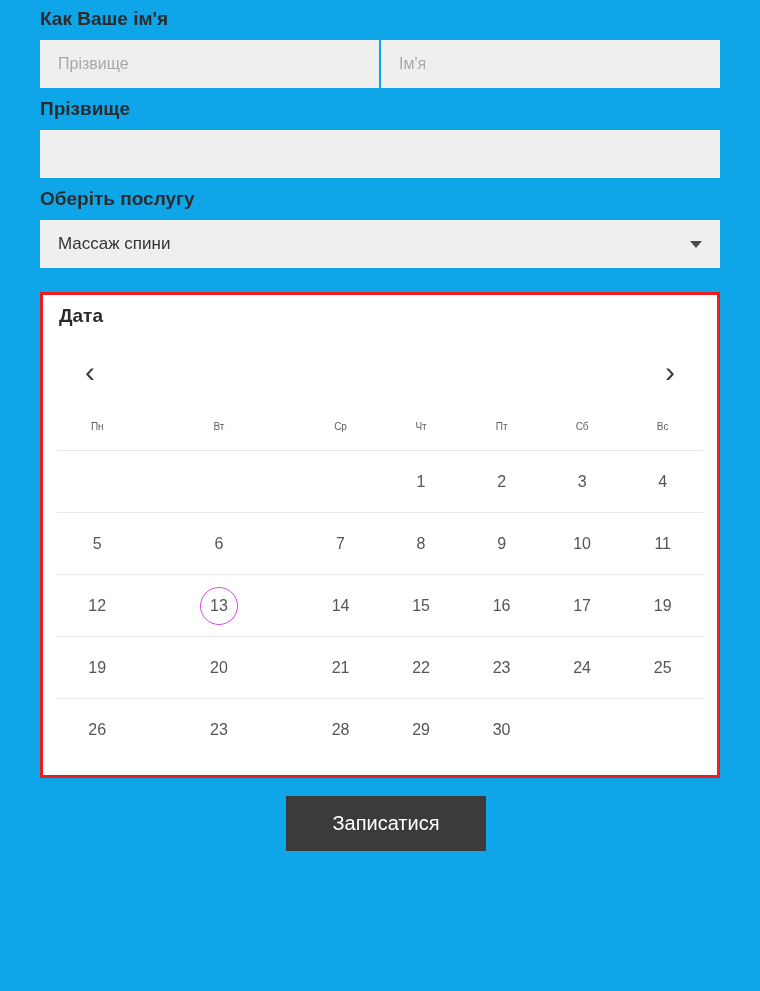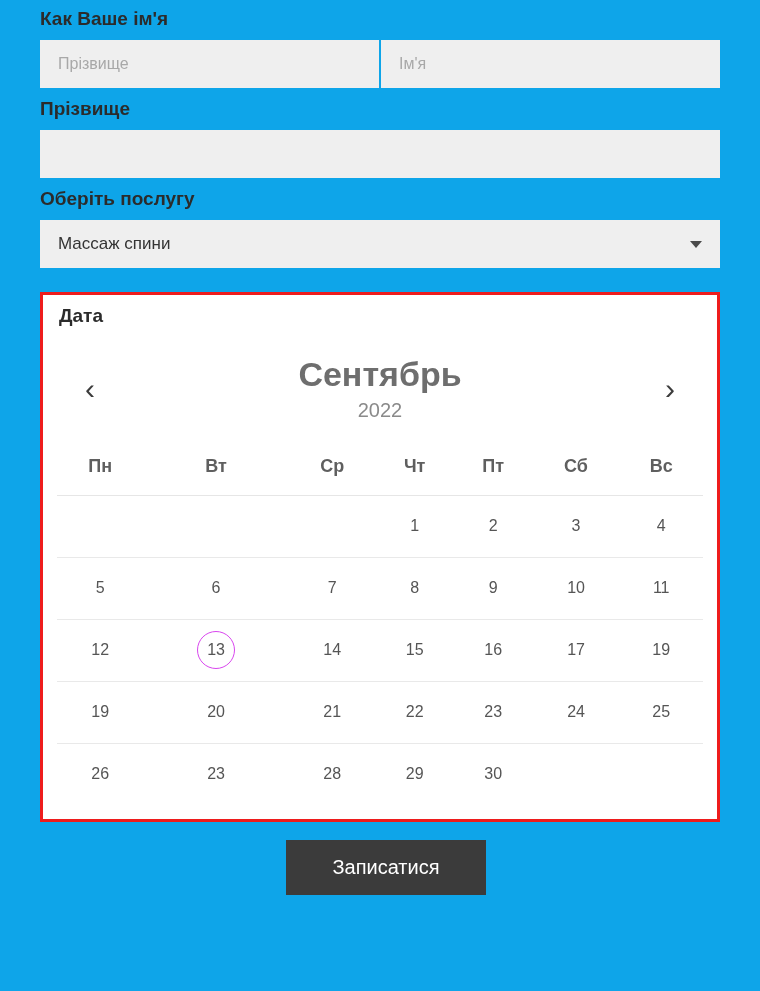--- a/index.html
+++ b/index.html
@@ -121,22 +121,22 @@
     font-size: 20px;
     color: #8a8a8a;
     margin-top: 6px;
   }
   table.cal-table {
     width: 100%;
     border-collapse: collapse;
     margin-top: 16px;
   }
   table.cal-table th {
-    font-size: 18px;
-    font-weight: bold;
+    font-size: 10px;
+    font-weight: normal;
     color: #5f5f5f;
     padding: 10px 0 18px 0;
     text-align: center;
     border-bottom: 1px solid #e6e6e6;
   }
   table.cal-table td {
     text-align: center;
     font-size: 16px;
     color: #555;
     height: 62px;
@@ -197,24 +197,20 @@
       <span class="select-value">Массаж спини</span>
       <span class="caret"></span>
     </div>
 
     <div class="date-section">
       <div class="date-label">Дата</div>
 
       <div class="cal">
         <div class="cal-header">
           <div class="nav-arrow">‹</div>
-          <div class="cal-title">
-            <div class="cal-month">Сентябрь</div>
-            <div class="cal-year">2022</div>
-          </div>
           <div class="nav-arrow">›</div>
         </div>
 
         <table class="cal-table">
           <thead>
             <tr>
               <th>Пн</th>
               <th>Вт</th>
               <th>Ср</th>
               <th>Чт</th>

